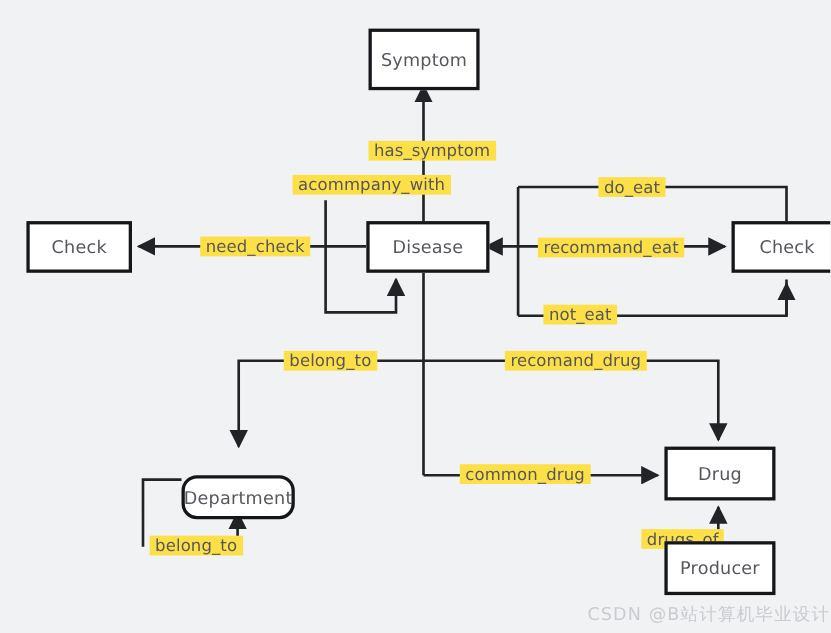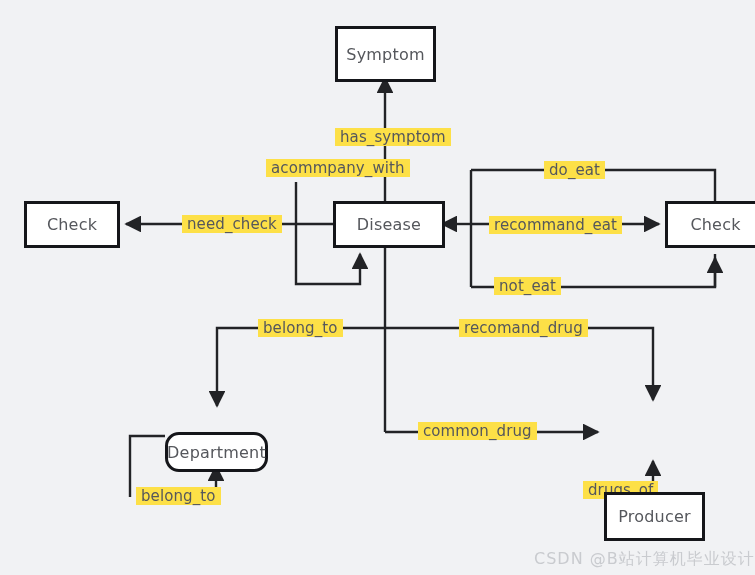--- a/index.html
+++ b/index.html
@@ -113,20 +113,23 @@
   </div>
 
   <div class="node" style="left:665px; top:201px; width:101px; height:47px;">
     <span>Check</span>
   </div>
 
   <div class="node" style="left:165px; top:432px; width:103px; height:40px;border-radius:14px;">
     <span>Department</span>
   </div>
 
+  <div class="node" style="left:604px; top:406px; width:101px; height:49px;">
+    <span>Drug</span>
+  </div>
 
   <div class="node" style="left:604px; top:492px; width:101px; height:49px;">
     <span>Producer</span>
   </div>
 
   <div class="edge-label" style="left:335px; top:128px;">has_symptom</div>
 
   <div class="edge-label" style="left:266px; top:159px;">acommpany_with</div>
 
   <div class="edge-label" style="left:182px; top:215px;">need_check</div>

